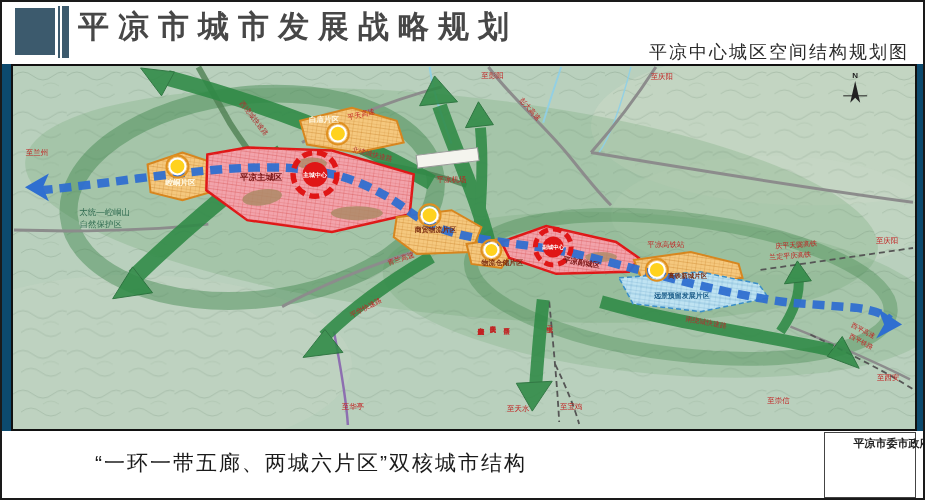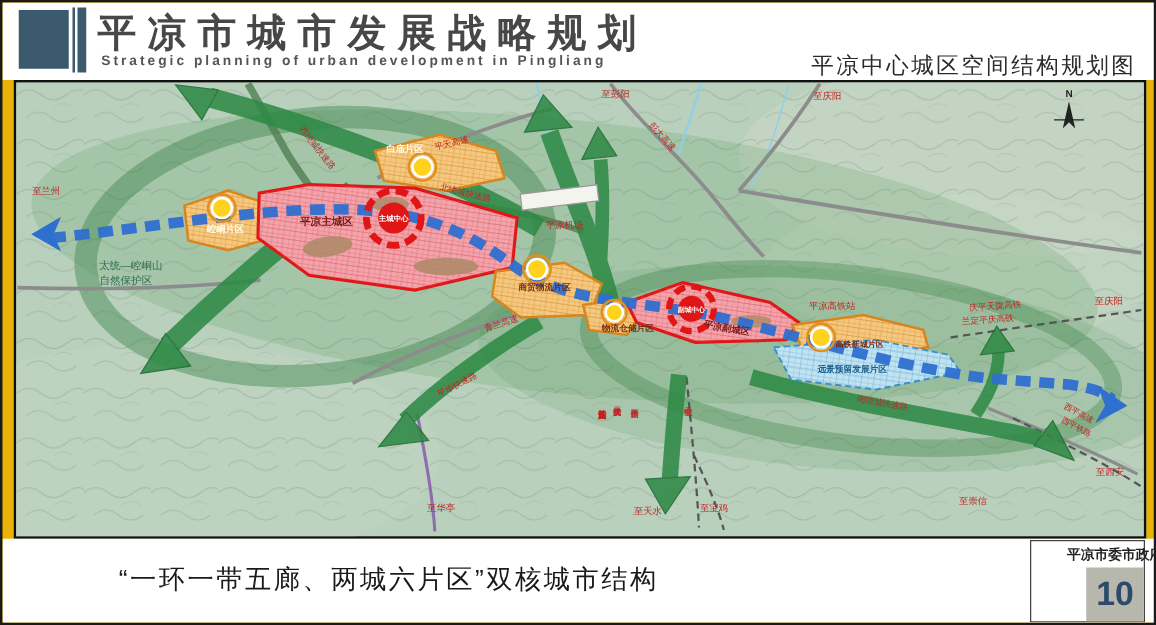--- a/index.html
+++ b/index.html
@@ -1,17 +1,17 @@
 <!DOCTYPE html>
 <html><head>
 <meta charset="utf-8">
 <style>
   html,body{margin:0;padding:0;background:#fff;}
   .page{position:relative;width:925px;height:500px;box-sizing:border-box;
-        border:2px solid #1a1a1a;background:#eab308;overflow:hidden;
+        border:2px solid #1a1a1a;background:#0c4a6e;overflow:hidden;
         font-family:"Liberation Sans",sans-serif;}
   
   .header{position:absolute;left:0;top:0;width:100%;height:62px;background:#fff;}
   .logo-square{position:absolute;left:13px;top:6px;width:40px;height:47px;background:#3c5a6d;}
   .bar-thin{position:absolute;left:56px;top:4px;width:2px;height:52px;background:#3c5a6d;}
   .bar-thick{position:absolute;left:60px;top:4px;width:7px;height:52px;background:#3c5a6d;}
   .title{position:absolute;left:76px;top:4px;font-size:31px;font-weight:bold;color:#474747;
          letter-spacing:9px;white-space:nowrap;}
   .subtitle{position:absolute;left:79px;top:41px;font-size:11px;font-weight:bold;color:#555;
             letter-spacing:2.4px;white-space:nowrap;}
@@ -35,21 +35,20 @@
 </head>
 <body>
 
 <div class="page">
 
   <div class="header">
     <div class="logo-square"></div>
     <div class="bar-thin"></div>
     <div class="bar-thick"></div>
     <div class="title">平凉市城市发展战略规划</div>
-    <div class="subtitle">Strategic planning of urban development in Pingliang</div>
     <div class="map-title">平凉中心城区空间结构规划图</div>
   </div>
 
   <svg class="map" viewBox="0 0 905 365" preserveAspectRatio="none">
     <defs>
       <pattern id="terr" width="54" height="40" patternUnits="userSpaceOnUse">
         <path d="M0 10 Q 10 2 20 10 T 40 10 T 58 10" fill="none" stroke="rgba(90,120,95,.28)" stroke-width=".8"></path>
         <path d="M8 28 Q 18 20 28 28 T 48 28" fill="none" stroke="rgba(90,120,95,.25)" stroke-width=".8"></path>
         <path d="M30 20 Q 38 14 46 20" fill="none" stroke="rgba(120,150,120,.25)" stroke-width=".7"></path>
       </pattern>
@@ -252,17 +251,16 @@
       <polygon points="845,15 840,37 845,32 850,37" fill="#222"></polygon>
       <line x1="833" y1="30" x2="857" y2="30" stroke="#222" stroke-width="1"></line>
       <text x="845" y="12" font-size="8" fill="#222" text-anchor="middle" font-weight="bold">N</text>
     </g>
   </svg>
 
   <div class="footer">
     <div class="caption">“一环一带五廊、两城六片区”双核城市结构</div>
     <div class="orgbox">
       <div class="org">平凉市委市政府</div>
-      <div class="pagenum">10</div>
     </div>
   </div>
 
 </div>
 
 </body></html>

